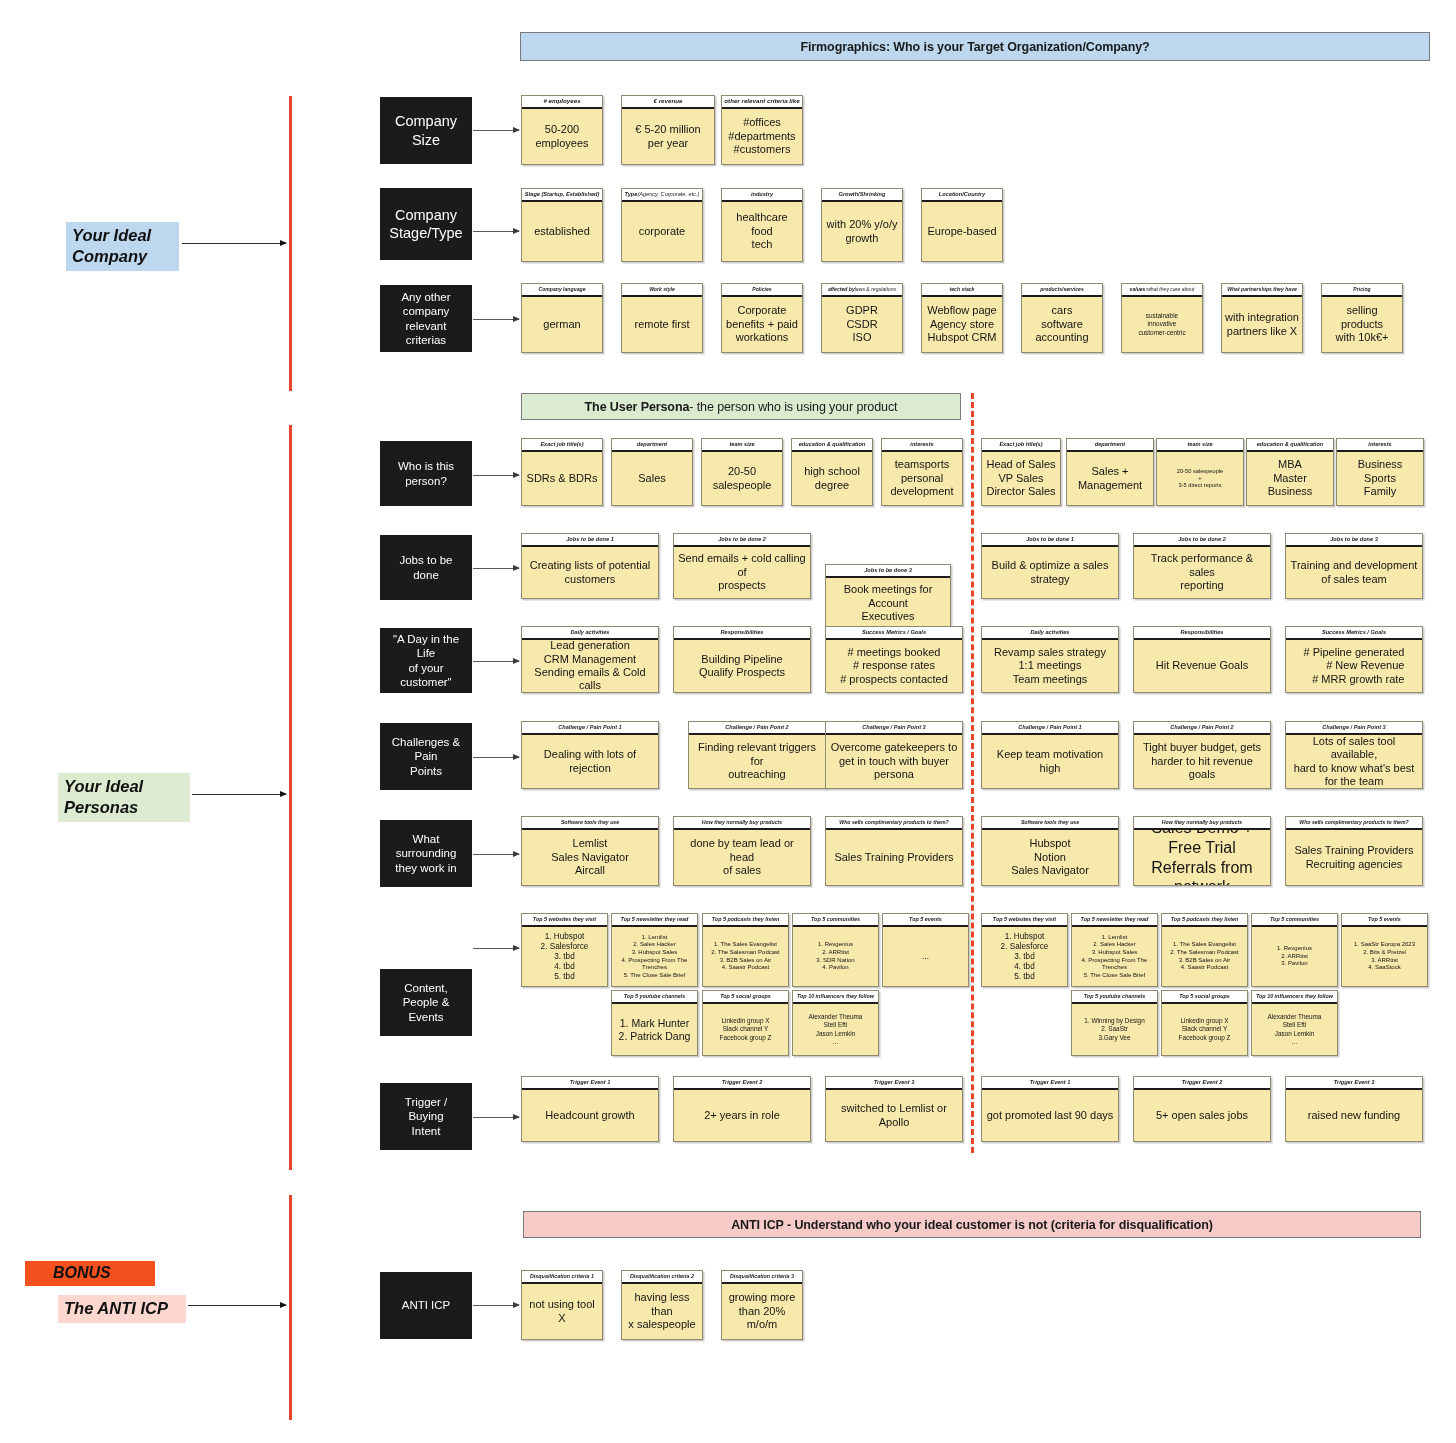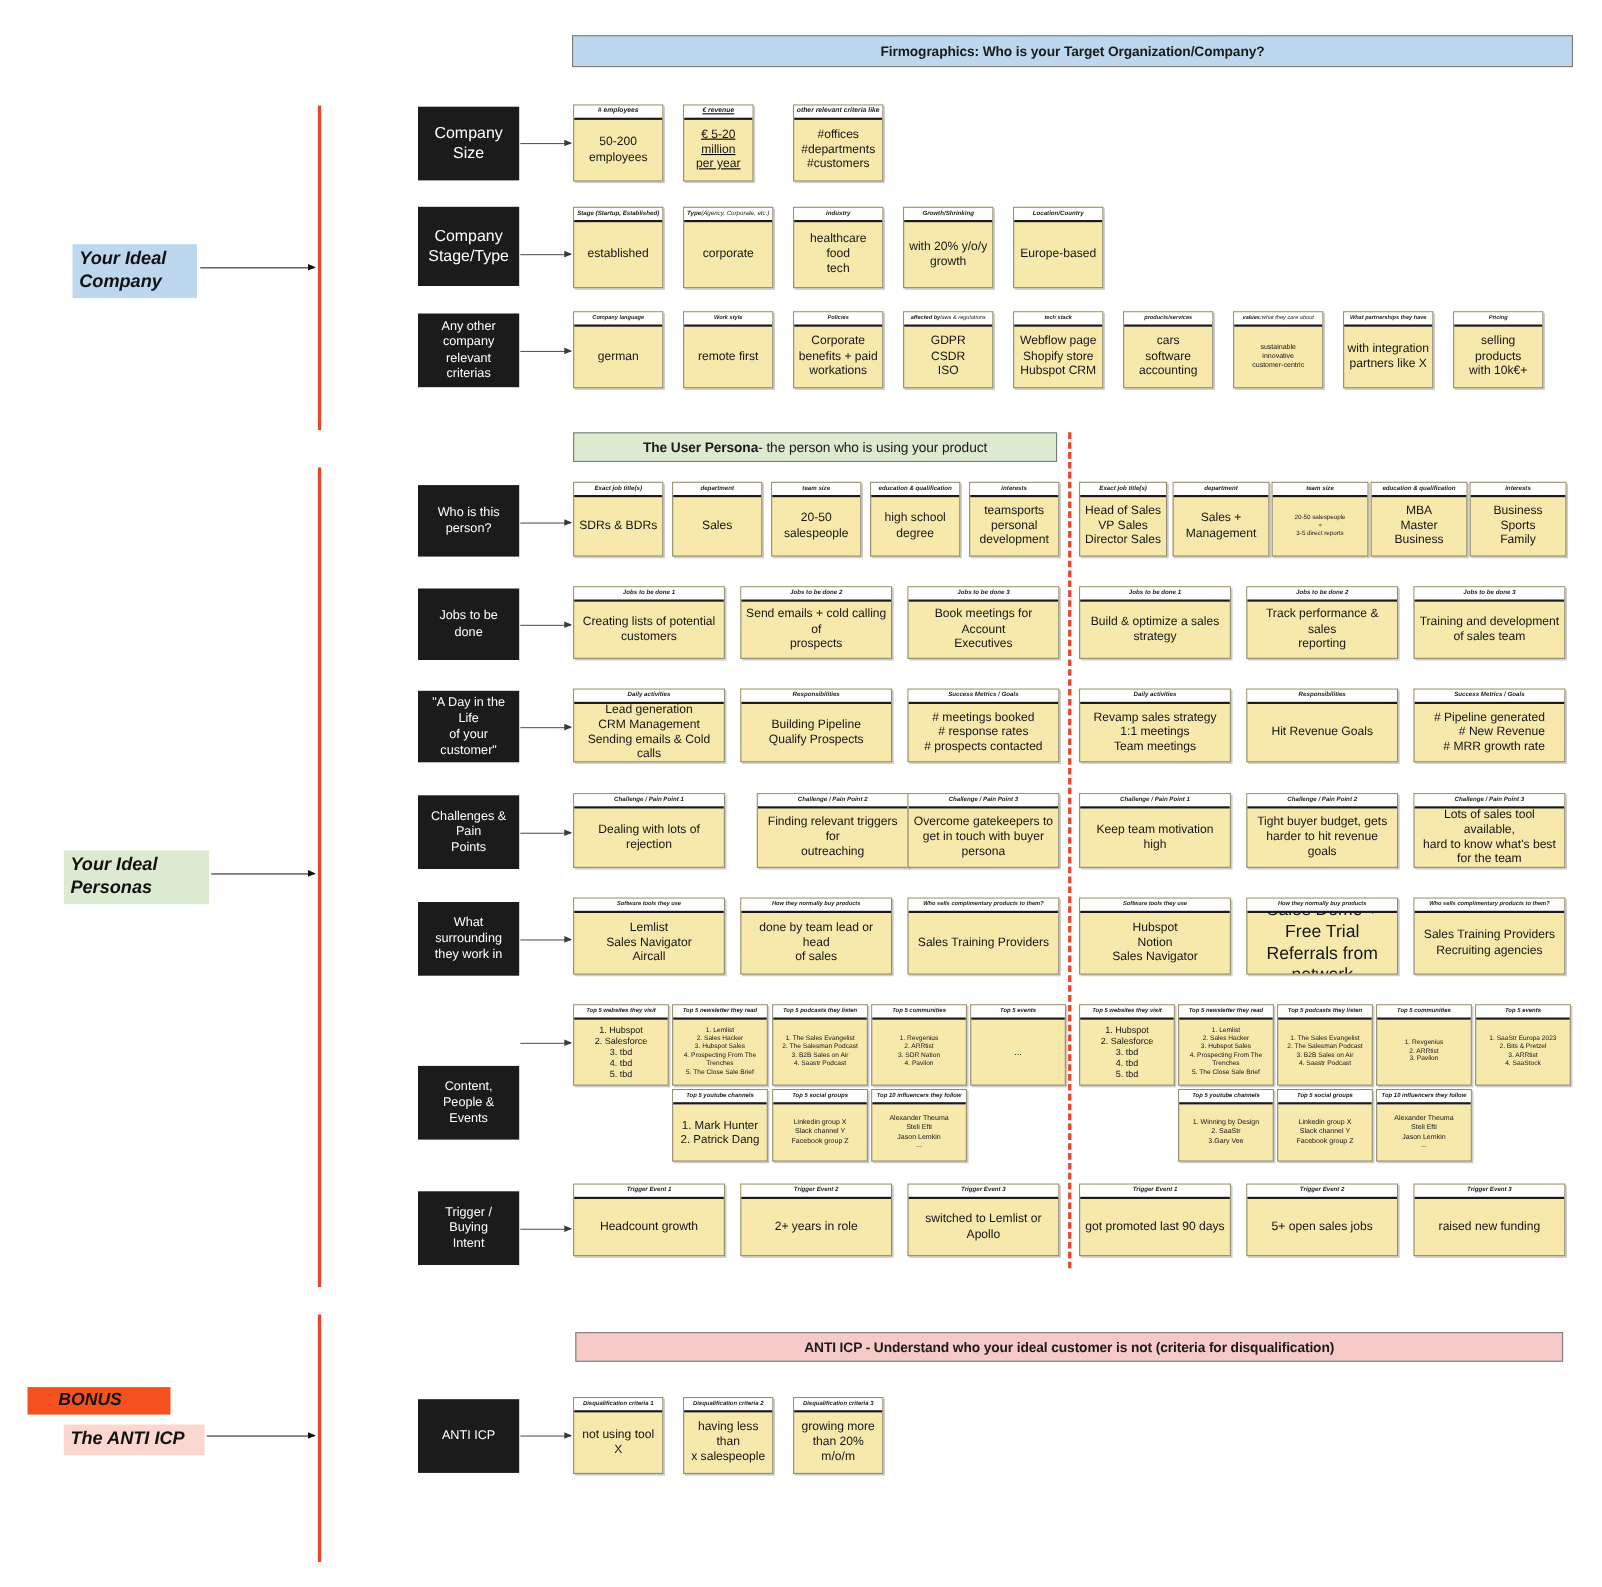--- a/index.html
+++ b/index.html
@@ -176,21 +176,21 @@
 
   <div class="rowlabel" style="left:380px; top:1272px; width:92px; height:67px; font-size:11.5px;">ANTI ICP</div>
   <div class="arrow" style="left:473px; top:1305px; width:46px;"></div>
 
   <div id="cards-layer">
       <div class="card" style="left: 521px; top: 95px; width: 82px; height: 70px;">
         <div class="hd" style="height: 13px; font-size: 6.2px;"># employees</div>
         <div class="bd" style="font-size: 11px;">50-200
 employees</div>
       </div>
-      <div class="card" style="left: 621px; top: 95px; width: 64px; height: 70px; text-decoration: underline;">
+      <div class="card" style="left: 621px; top: 95px; width: 94px; height: 70px;">
         <div class="hd" style="height: 13px; font-size: 6.2px;">€ revenue</div>
         <div class="bd" style="font-size: 11px;">€ 5-20 million
 per year</div>
       </div>
       <div class="card" style="left: 721px; top: 95px; width: 82px; height: 70px;">
         <div class="hd" style="height: 13px; font-size: 6.2px;">other relevant criteria like</div>
         <div class="bd" style="font-size: 11px;">#offices
 #departments
 #customers</div>
       </div>
@@ -233,21 +233,21 @@
       </div>
       <div class="card" style="left: 821px; top: 283px; width: 82px; height: 70px;">
         <div class="hd" style="height: 13px; font-size: 5.1px;">affected by<span class="reg"> laws &amp; regulations</span></div>
         <div class="bd" style="font-size: 11px;">GDPR
 CSDR
 ISO</div>
       </div>
       <div class="card" style="left: 921px; top: 283px; width: 82px; height: 70px;">
         <div class="hd" style="height: 13px; font-size: 5.1px;">tech stack</div>
         <div class="bd" style="font-size: 11px;">Webflow page
-Shopify store
+Agency store
 Hubspot CRM</div>
       </div>
       <div class="card" style="left: 1021px; top: 283px; width: 82px; height: 70px;">
         <div class="hd" style="height: 13px; font-size: 5.1px;">products/services</div>
         <div class="bd" style="font-size: 11px;">cars
 software
 accounting</div>
       </div>
       <div class="card list" style="left: 1121px; top: 283px; width: 82px; height: 70px;">
         <div class="hd" style="height: 13px; font-size: 5.1px;">values:<span class="reg"> what they care about</span></div>
@@ -292,21 +292,21 @@
       <div class="card" style="left: 521px; top: 533px; width: 138px; height: 66px;">
         <div class="hd" style="height: 13px; font-size: 5.6px;">Jobs to be done 1</div>
         <div class="bd" style="font-size: 11px;">Creating lists of potential
 customers</div>
       </div>
       <div class="card" style="left: 673px; top: 533px; width: 138px; height: 66px;">
         <div class="hd" style="height: 13px; font-size: 5.6px;">Jobs to be done 2</div>
         <div class="bd" style="font-size: 11px;">Send emails + cold calling of
 prospects</div>
       </div>
-      <div class="card" style="left: 825px; top: 533px; width: 138px; height: 66px;">
+      <div class="card" style="left: 825px; top: 564px; width: 126px; height: 66px;">
         <div class="hd" style="height: 13px; font-size: 5.6px;">Jobs to be done 3</div>
         <div class="bd" style="font-size: 11px;">Book meetings for Account
 Executives</div>
       </div>
       <div class="card" style="left: 521px; top: 626px; width: 138px; height: 67px;">
         <div class="hd" style="height: 13px; font-size: 5.6px;">Daily activities</div>
         <div class="bd" style="font-size: 11px;">Lead generation
 CRM Management
 Sending emails &amp; Cold calls</div>
       </div>

